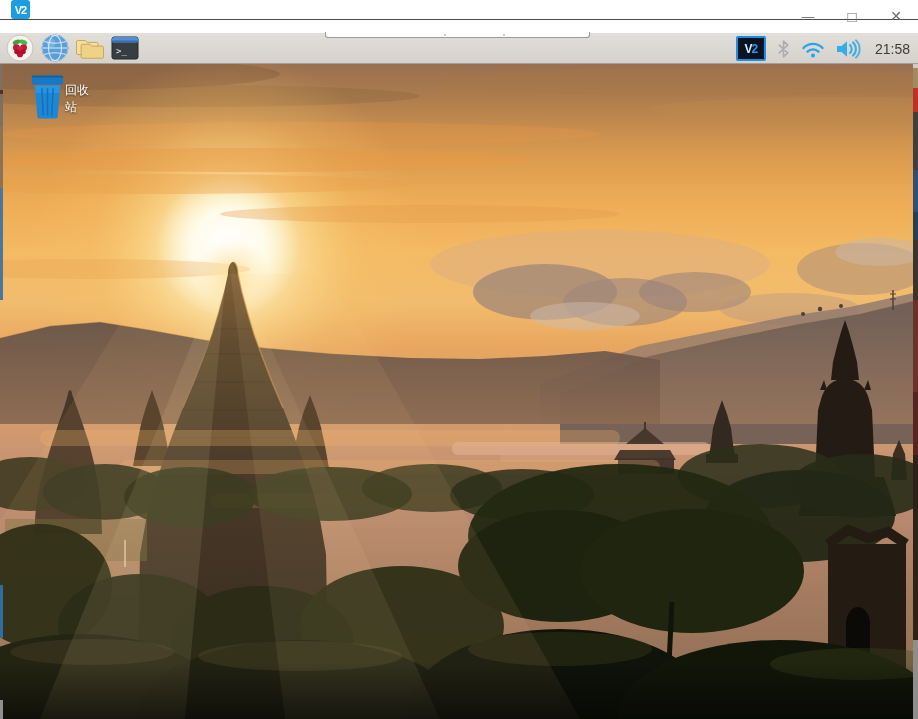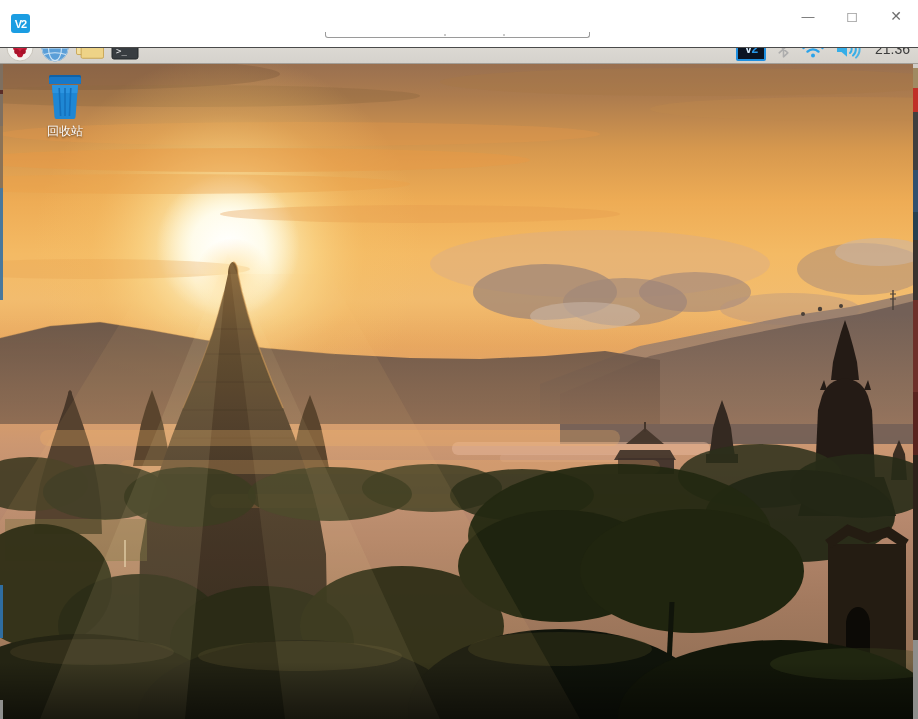--- a/index.html
+++ b/index.html
@@ -2,21 +2,21 @@
 <html><head>
 <meta charset="utf-8">
 <style>
   * { box-sizing: border-box; margin: 0; padding: 0; }
   html,body { width: 918px; height: 719px; }
   body { font-family: "Liberation Sans", sans-serif; background:#000; }
   .screen { position: relative; width: 918px; height: 719px; overflow: hidden; background:#fff; }
 
   
   .titlebar {
-    position:absolute; left:0; top:0; width:918px; height:48px;
+    position:absolute; left:0; top:0; width:918px; height:20px;
     background:#ffffff; border-bottom:1px solid #4a4a4a;
     display:flex; align-items:center; z-index:40;
   }
   .vnc-logo {
     width:19px; height:19px; margin-left:11px; border-radius:3px;
     background:#1b9de2; color:#fff; font-weight:bold; font-size:11px;
     display:flex; align-items:center; justify-content:center; letter-spacing:-1px;
   }
   .win-title { margin-left:8px; font-size:13px; color:#5c5c5c; }
   .win-controls { position:absolute; right:0; top:0; height:32px; display:flex; }
@@ -52,21 +52,21 @@
   }
   .vnc-tray .v { color:#d8ecfb; } .vnc-tray .two { color:#2797e8; }
   .clock { font-size:14px; color:#3c3c3c; padding-left:2px; }
 
   
   .desktop { position:absolute; left:0; top:64px; width:918px; height:655px; overflow:hidden; }
   .wallpaper { position:absolute; left:0; top:0; }
 
   .desktop-icon {
     position:absolute; left:30px; top:10px; width:70px; z-index:10;
-    display:flex; flex-direction:column; align-items:center; cursor:default;
+    display:flex; flex-direction:row; align-items:center; cursor:default;
   }
   .desktop-icon .label {
     margin-top:3px; font-size:12px; color:#ffffff;
     text-shadow:0 1px 2px rgba(0,0,0,.65);
   }
 
   
   .sliver { position:absolute; z-index:20; }
 </style>
 </head>
@@ -142,21 +142,21 @@
         <path d="M2.5,8 A13,13 0 0 1 21.5,8" fill="none" stroke="#2aa3ea" stroke-width="2.4" stroke-linecap="round"></path>
         <path d="M6.5,11.6 A8,8 0 0 1 17.5,11.6" fill="none" stroke="#2aa3ea" stroke-width="2.4" stroke-linecap="round"></path>
         <circle cx="12" cy="15.4" r="2" fill="#2aa3ea"></circle>
       </svg>
       <svg width="26" height="20" viewBox="0 0 26 20">
         <polygon points="1,7 5.5,7 11,2.2 11,17.8 5.5,13 1,13" fill="#35aee8"></polygon>
         <path d="M14,6 A5.5,5.5 0 0 1 14,14" fill="none" stroke="#35aee8" stroke-width="2" stroke-linecap="round"></path>
         <path d="M17,3.4 A9,9 0 0 1 17,16.6" fill="none" stroke="#35aee8" stroke-width="2" stroke-linecap="round"></path>
         <path d="M20,1.4 A12,12 0 0 1 20,18.6" fill="none" stroke="#35aee8" stroke-width="2" stroke-linecap="round" opacity=".85"></path>
       </svg>
-      <div class="clock">21:36</div>
+      <div class="clock">21:58</div>
     </div>
   </div>
 
   <div class="desktop">
 
     <svg class="wallpaper" width="918" height="655" viewBox="0 0 918 655">
       <defs>
         <linearGradient id="sky" x1="0" y1="0" x2="0" y2="1">
           <stop offset="0" stop-color="#997050"></stop>
           <stop offset=".05" stop-color="#ad7c4e"></stop>

